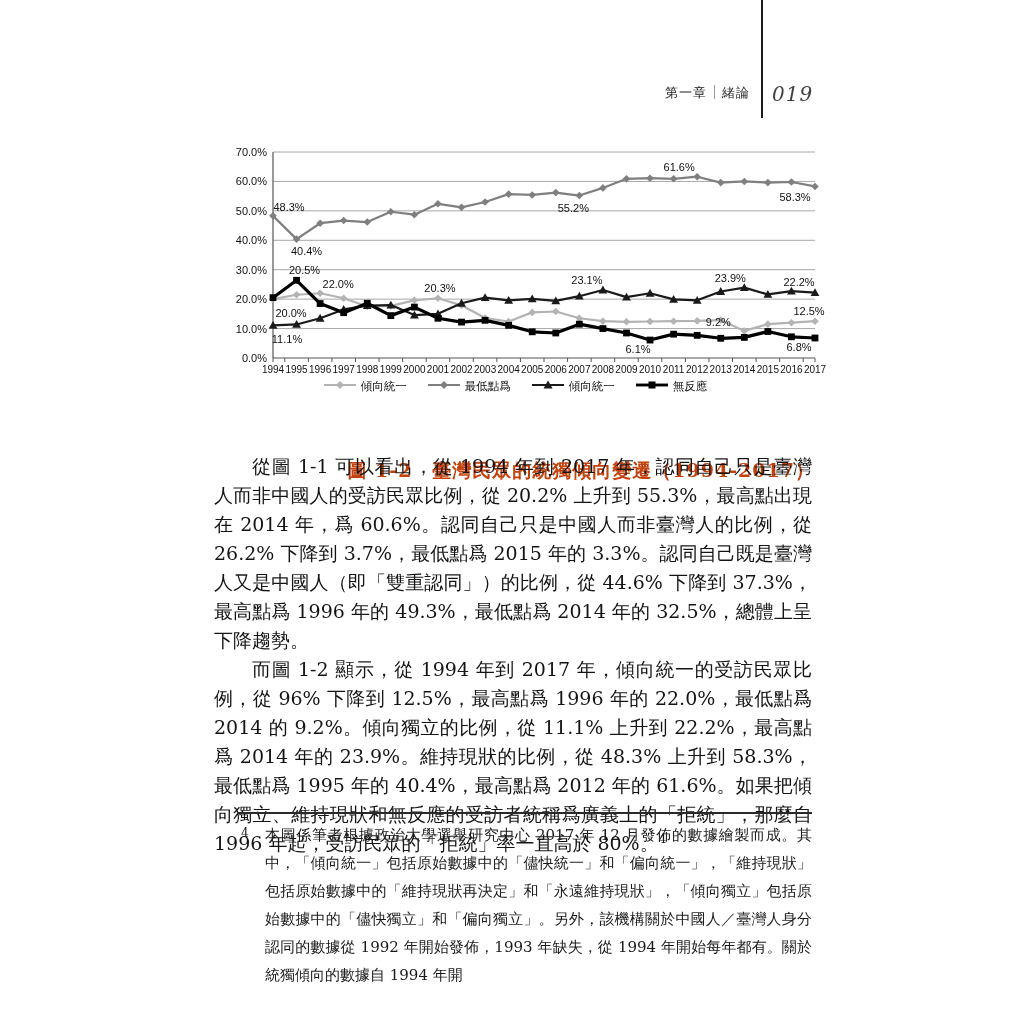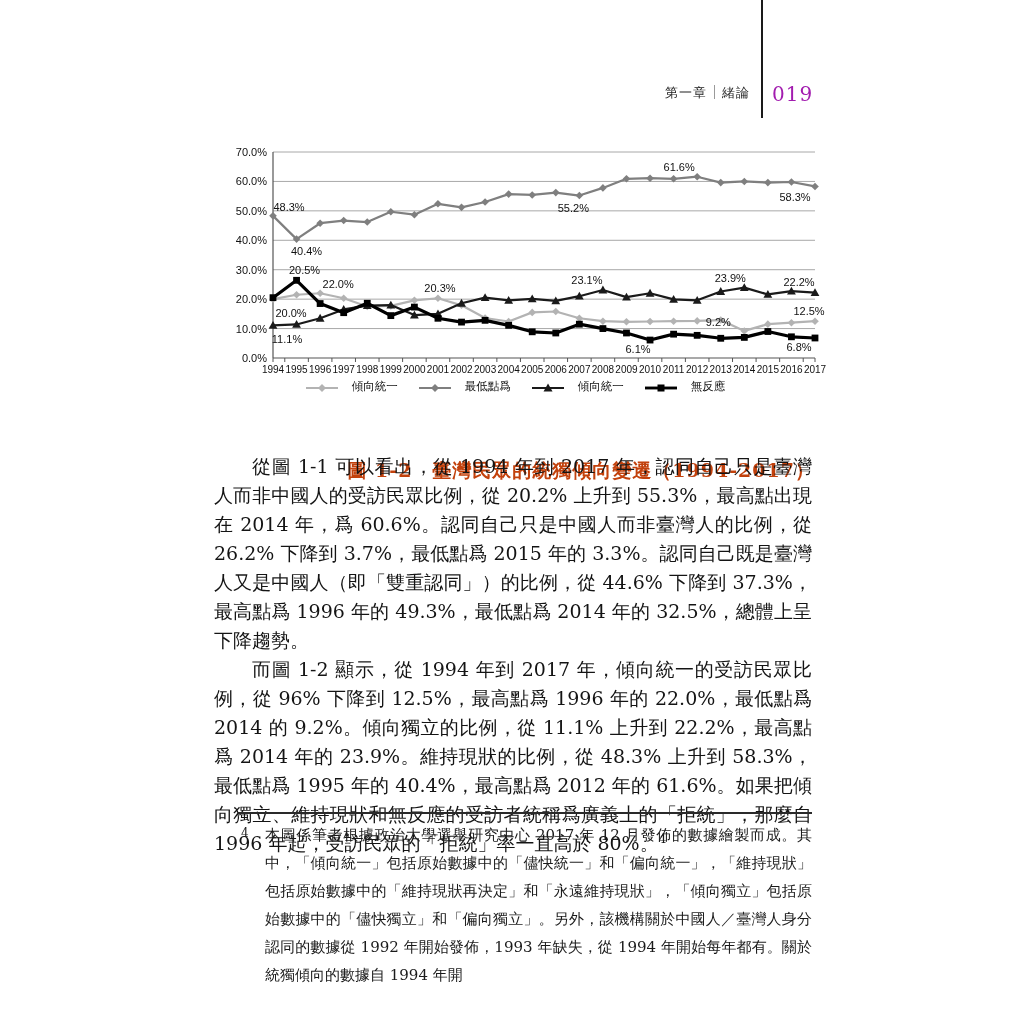--- a/index.html
+++ b/index.html
@@ -6,27 +6,27 @@
   body{width:1024px;height:1024px;background:#ffffff;position:relative;
        font-family:"DejaVu Serif","Liberation Serif",serif;color:#141414;
        -webkit-font-smoothing:antialiased;}
   .abs{position:absolute;}
   
   .hdr-chapter{left:600px;top:84px;width:150px;text-align:right;font-size:13px;
                letter-spacing:1px;color:#1c1c1c;}
   .hdr-div{display:inline-block;width:1px;height:14px;background:#9a9a9a;
            margin:0 7px;vertical-align:-2px;}
   .hdr-rule{left:761px;top:0;width:2px;height:118px;background:#1a1a1a;}
-  .hdr-page{left:772px;top:82px;font-size:20px;letter-spacing:1px;color:#a21caf;}
+  .hdr-page{left:772px;top:82px;font-size:20px;letter-spacing:1px;color:#404040;font-style:italic;}
   
   #chart-wrap{left:225px;top:140px;width:610px;height:250px;}
   .legend{left:215px;top:379px;width:600px;display:flex;justify-content:center;
           align-items:center;gap:20px;font-family:"Liberation Sans",sans-serif;
           font-size:11.5px;color:#111;}
-  .legend-item{display:flex;align-items:flex-end;gap:13px;}
+  .legend-item{display:flex;align-items:flex-start;gap:4px;}
   .caption{left:215px;top:413px;width:600px;text-align:right;font-weight:bold;
            font-size:19px;letter-spacing:1px;color:#c2410c;margin-top:45px;}
   
   .bodytext{left:214px;top:452px;width:598px;font-size:19px;line-height:29px;
             text-align:justify;}
   .bodytext p{margin:0;text-indent:2em;}
   .bodytext sup{font-size:12px;line-height:0;}
   
   .fn-rule{left:238px;top:812px;width:574px;height:2px;background:#2a2a2a;}
   .footnote{left:215px;top:821px;width:597px;padding-left:50px;box-sizing:border-box;

